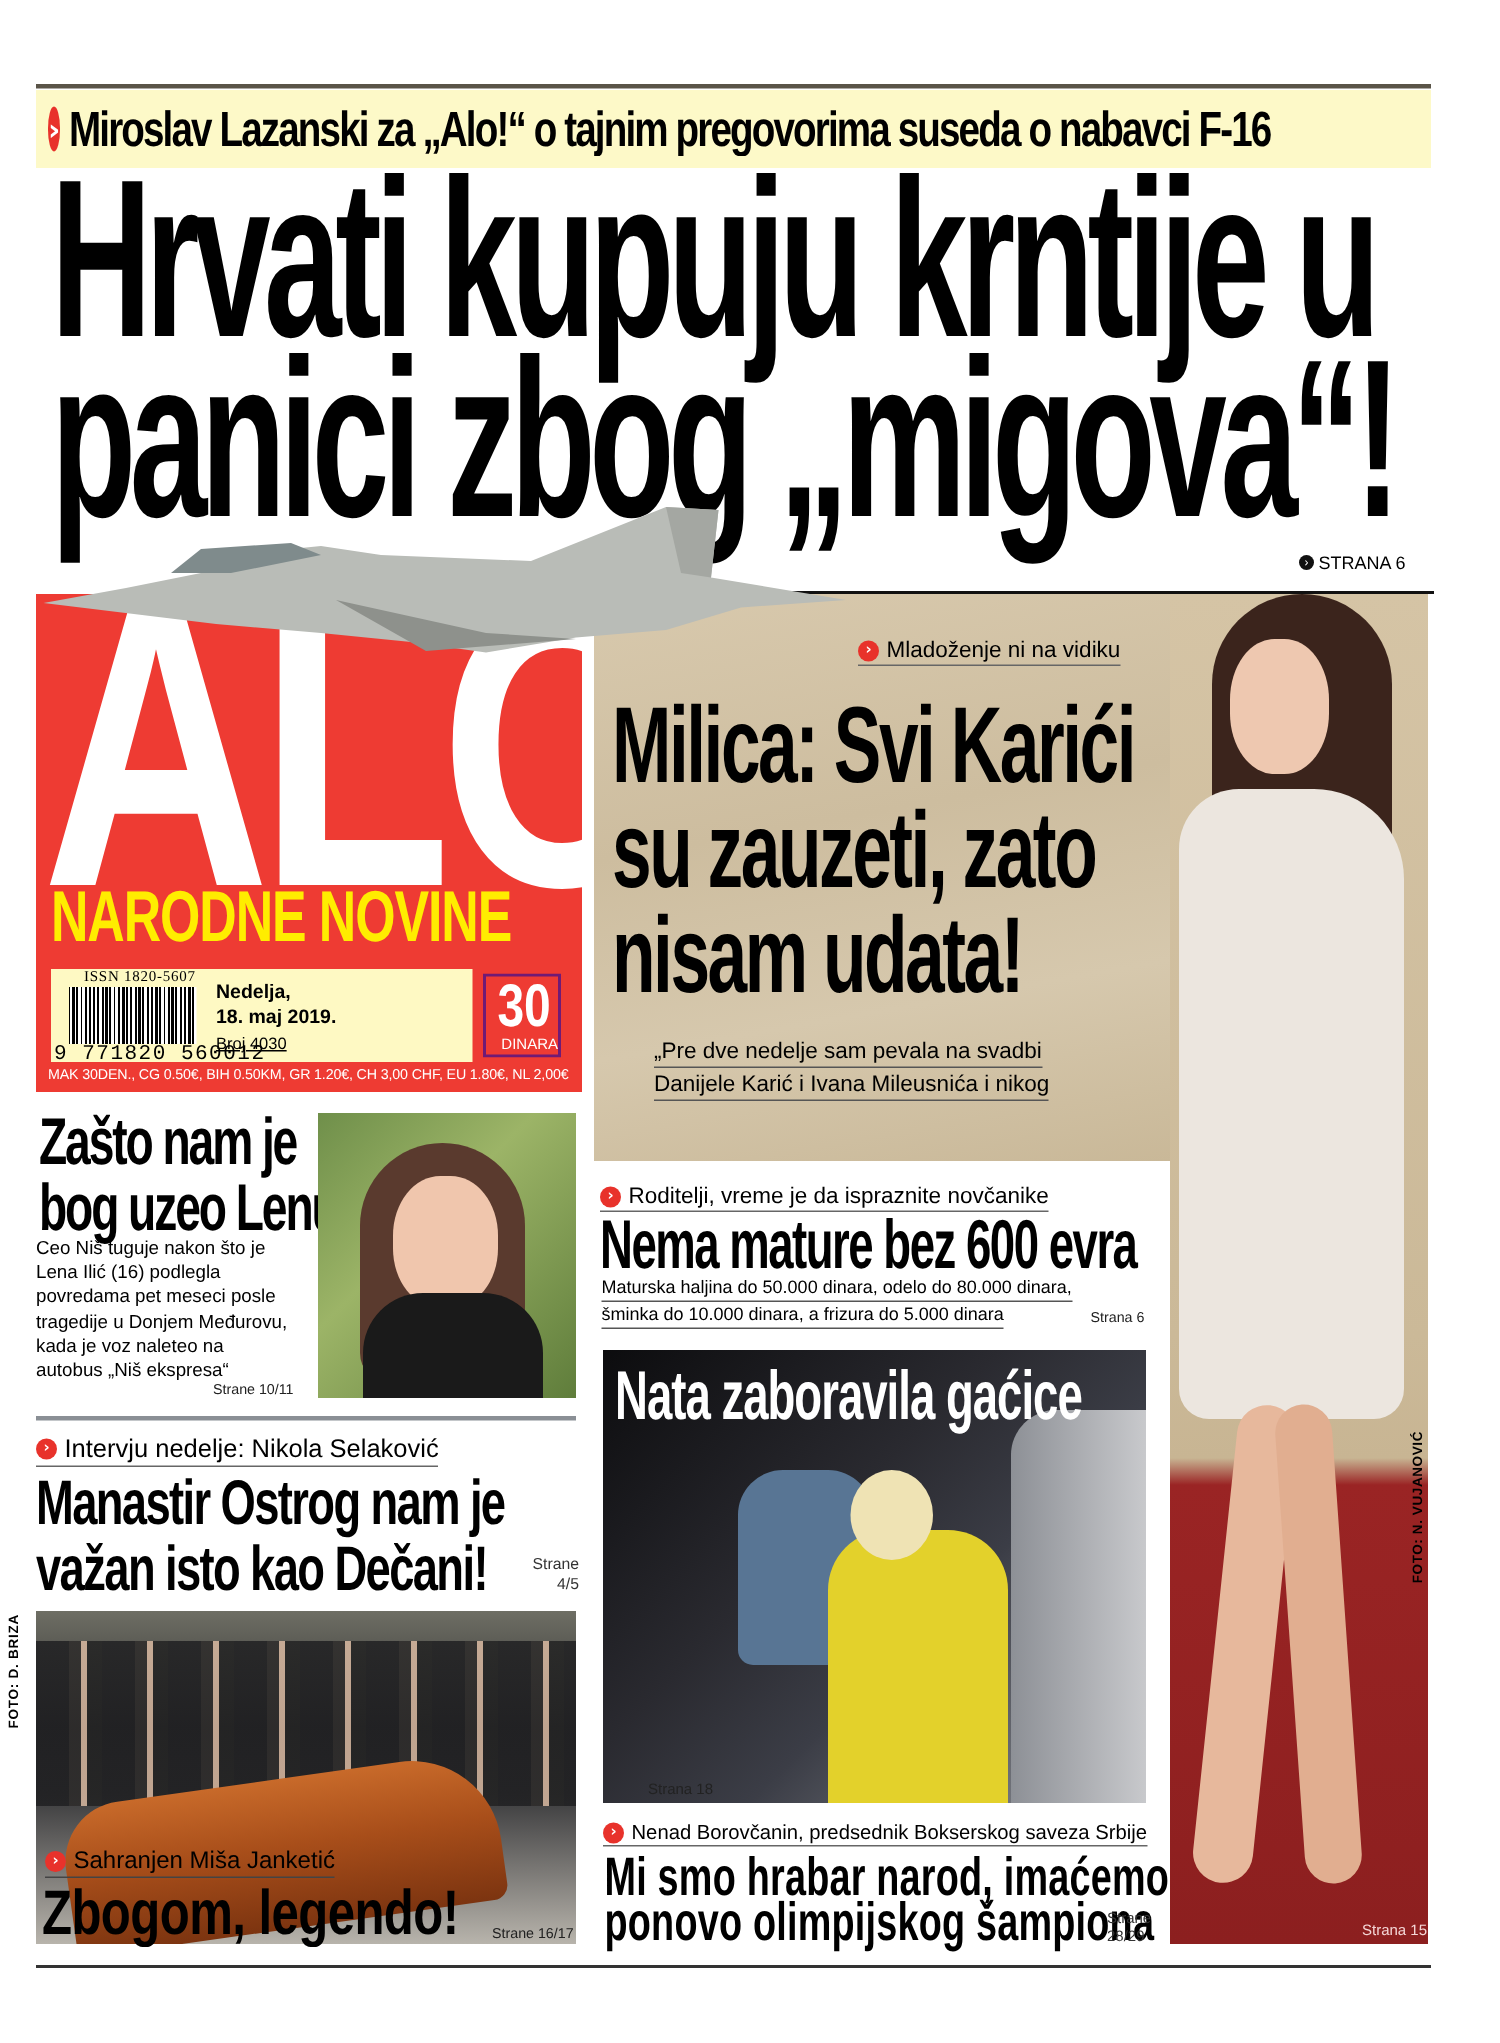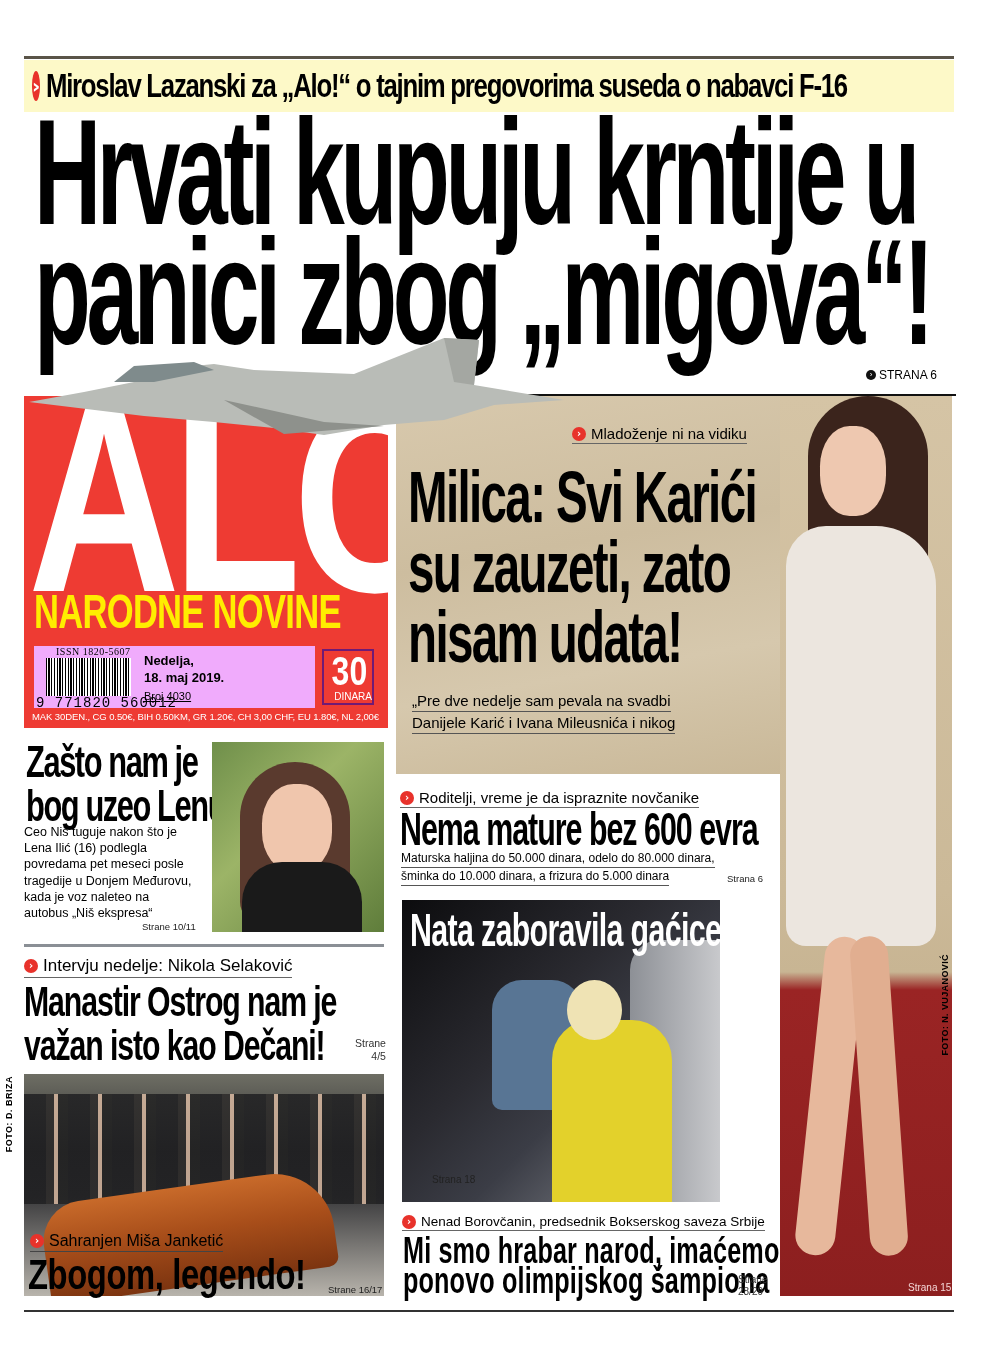--- a/index.html
+++ b/index.html
@@ -47,21 +47,21 @@
   
   .masthead { left: 24px; top: 396px; width: 364px; height: 332px; background: #ee3b33; overflow: hidden; }
   .alo {
     position: absolute; left: 4px; top: 2px; color: #fff; font-family: "Liberation Sans", sans-serif; font-weight: 700;
     font-size: 270px; line-height: 200px; letter-spacing: -10px; transform: scaleX(0.78); transform-origin: left top; white-space: nowrap;
   }
   .narodne {
     position: absolute; left: 10px; top: 188px; color: #ffed00; font-family: "Liberation Sans", sans-serif; font-weight: 700;
     font-size: 48px; letter-spacing: -1px; transform: scaleX(0.72); transform-origin: left top; white-space: nowrap;
   }
-  .infobox { position: absolute; left: 10px; top: 250px; width: 281px; height: 62px; background: #f0abfc; }
+  .infobox { position: absolute; left: 10px; top: 250px; width: 281px; height: 62px; background: #fef9c3; }
   .issn { position: absolute; left: 22px; top: 0px; font-family: "Liberation Serif", serif; font-size: 10px; letter-spacing: 0.5px; }
   .barcode { position: absolute; left: 12px; top: 12px; width: 85px; height: 38px;
     background: repeating-linear-gradient(90deg, #000 0 1px, #fff 1px 2px, #000 2px 4px, #fff 4px 5px, #000 5px 6px, #fff 6px 8px, #000 8px 9px, #fff 9px 11px); }
   .barnum { position: absolute; left: 2px; top: 49px; font-family: "Liberation Mono", monospace; font-size: 14px; letter-spacing: 1px; }
   .mday { position: absolute; left: 110px; top: 6px; font-size: 13px; font-weight: 700; line-height: 17px; }
   .broj { position: absolute; left: 110px; top: 44px; font-size: 11px; text-decoration: underline; }
   .pricebox { position: absolute; left: 288px; top: 3px; width: 52px; height: 56px; background: #ee3b33; color: #fff; text-align: right; border: 2px solid #701a75; outline: 1px solid #ee3b33; }
   .pricebox .num { font-family: "Liberation Sans", sans-serif; font-weight: 700; font-size: 40px; line-height: 40px; transform: scaleX(0.8); }
   .pricebox .cur { font-size: 10px; line-height: 12px; }
   .prices { position: absolute; left: 8px; top: 315px; color: #fff; font-size: 9.5px; white-space: nowrap; letter-spacing: -0.1px; }
@@ -94,47 +94,47 @@
   .fun-kick { left: 30px; top: 1232px; font-size: 16px; }
   .fun-kick.kick { border-bottom: 1px solid #444; }
   .fun-head { left: 28px; top: 1254px; font-family: "Liberation Sans", sans-serif; font-weight: 700; font-size: 42px; line-height: 42px; letter-spacing: -0.5px; transform: scaleX(0.78); transform-origin: left top; white-space: nowrap; }
   .fun-strane { left: 328px; top: 1284px; font-size: 9.5px; color: #222; }
 
   
   .milica-bg { left: 396px; top: 396px; width: 384px; height: 378px; background: linear-gradient(170deg, #d8c9ad 0%, #cdbd9f 40%, #d6c8ad 70%, #c9b898 100%); }
   .milica-kick { left: 572px; top: 425px; font-size: 15px; }
   .milica-head { left: 408px; top: 462px; font-family: "Liberation Sans", sans-serif; font-weight: 700; font-size: 72px; line-height: 70px; letter-spacing: -2.5px; transform: scaleX(0.66); transform-origin: left top; white-space: nowrap; }
   .milica-sub { left: 412px; top: 690px; width: 320px; font-size: 15px; line-height: 21px; }
-  .milica-sub div { border-bottom: 1px solid #555; width: fit-content; }
+  .milica-sub div { border-bottom: 1px solid #555; width: fit-content; margin-left: 24px; }
 
   .milica-photo { left: 780px; top: 396px; width: 172px; height: 900px; background: linear-gradient(180deg, #d5c4a5 0%, #cbb998 55%, #c8b593 64%, #9a2424 66%, #8c1f1f 100%); overflow: hidden; }
   .mp-hair { position: absolute; left: 28px; top: 0px; width: 120px; height: 330px; border-radius: 60px 60px 30px 30px; background: #3b241c; }
   .mp-face { position: absolute; left: 40px; top: 30px; width: 66px; height: 90px; border-radius: 45%; background: #eec8b0; }
   .mp-dress { position: absolute; left: 6px; top: 130px; width: 150px; height: 420px; border-radius: 40px 60px 20px 20px; background: #ece6df; }
   .mp-leg1 { position: absolute; left: 30px; top: 540px; width: 40px; height: 320px; border-radius: 20px; background: #e7b89c; transform: rotate(6deg); }
   .mp-leg2 { position: absolute; left: 80px; top: 540px; width: 38px; height: 320px; border-radius: 20px; background: #e1ae90; transform: rotate(-4deg); }
   .foto-vujanovic { left: 940px; top: 954px; font-size: 9px; font-weight: 700; writing-mode: vertical-rl; transform: rotate(180deg); letter-spacing: 0.4px; }
   .strana15 { left: 908px; top: 1282px; font-size: 10px; color: #f4d6d6; }
 
   
   .mat-kick { left: 400px; top: 789px; font-size: 15px; }
   .mat-head { left: 400px; top: 808px; font-family: "Liberation Sans", sans-serif; font-weight: 700; font-size: 46px; line-height: 42px; letter-spacing: -1.5px; transform: scaleX(0.66); transform-origin: left top; white-space: nowrap; }
   .mat-body { left: 401px; top: 850px; font-size: 12px; line-height: 17px; }
   .mat-body div { border-bottom: 1px solid #555; width: fit-content; }
   .mat-strana { left: 727px; top: 873px; font-size: 9.5px; color: #222; }
 
   
-  .nata { left: 402px; top: 900px; width: 318px; height: 302px; overflow: hidden;
+  .nata { left: 402px; top: 900px; width: 362px; height: 302px; overflow: hidden;
     background: linear-gradient(135deg, #0c0c0e 0%, #2a2a30 40%, #3b3d46 60%, #8d9096 100%); }
   .nata .door { position: absolute; right: 0; top: 40px; width: 90px; height: 270px; background: linear-gradient(90deg, #8d9096, #c8c9cc); border-radius: 30px 0 0 0; }
   .nata .man { position: absolute; left: 90px; top: 80px; width: 90px; height: 130px; border-radius: 30px 30px 10px 10px; background: #587594; }
   .nata .woman { position: absolute; left: 150px; top: 120px; width: 120px; height: 200px; border-radius: 40px 40px 10px 10px; background: #e3d12b; }
   .nata .blonde { position: absolute; left: 165px; top: 80px; width: 55px; height: 60px; border-radius: 50%; background: #efe3b4; }
   .nata-head { position: absolute; left: 8px; top: 4px; color: #fff; font-family: "Liberation Sans", sans-serif; font-weight: 700; font-size: 46px; line-height: 52px; letter-spacing: -1px; transform: scaleX(0.66); transform-origin: left top; white-space: nowrap; }
-  .nata-strana { position: absolute; left: 30px; top: 274px; font-size: 10px; color: #222; }
+  .nata-strana { position: absolute; left: 30px; top: 288px; font-size: 10px; color: #222; }
 
   
   .box-kick { left: 402px; top: 1214px; font-size: 13.5px; }
   .box-head { left: 403px; top: 1236px; font-family: "Liberation Sans", sans-serif; font-weight: 700; font-size: 36px; line-height: 30px; letter-spacing: 0.2px; transform: scaleX(0.7); transform-origin: left top; white-space: nowrap; }
   .box-strane { left: 738px; top: 1274px; font-size: 10px; line-height: 12px; color: #333; }
 </style>
 </head>
 <body>
 
 <div class="abs hr-top"></div>

